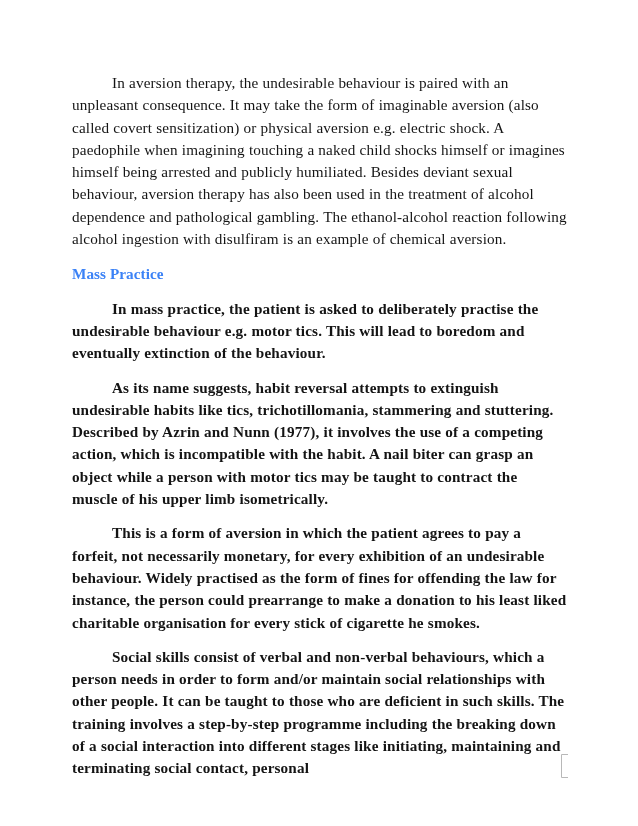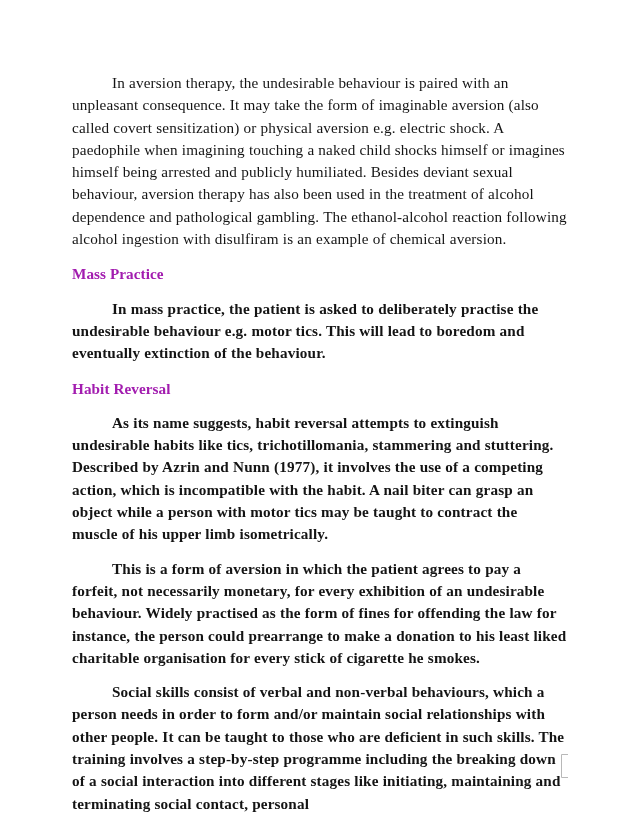--- a/index.html
+++ b/index.html
@@ -31,21 +31,21 @@
     color: #141414;
     letter-spacing: 0.01em;
     word-spacing: 0.01em;
   }
   .heading {
     margin: 0;
     font-size: 15.2px;
     line-height: 22.3px;
     font-weight: bold;
     text-indent: 0;
-    color: #a21caf;
+    color: #3b82f6;
     letter-spacing: 0.005em;
   }
   .gap-before-heading { margin-top: 13px; }
   .gap-after-heading  { margin-top: 12px; font-weight: bold; }
 
   
   .page-badge {
     position: absolute;
     left: 561px;
     top: 754px;
@@ -80,21 +80,20 @@
 <div class="page">
 
   <div class="content">
 
     <p class="para">In aversion therapy, the undesirable behaviour is paired with an unpleasant consequence. It may take the form of imaginable aversion (also called covert sensitization) or physical aversion e.g. electric shock. A paedophile when imagining touching a naked child shocks himself or imagines himself being arrested and publicly humiliated. Besides deviant sexual behaviour, aversion therapy has also been used in the treatment of alcohol dependence and pathological gambling. The ethanol-alcohol reaction following alcohol ingestion with disulfiram is an example of chemical aversion.</p>
 
     <p class="heading gap-before-heading">Mass Practice</p>
 
     <p class="para gap-after-heading">In mass practice, the patient is asked to deliberately practise the undesirable behaviour e.g. motor tics. This will lead to boredom and eventually extinction of the behaviour.</p>
 
-    <p class="heading gap-before-heading">Habit Reversal</p>
 
     <p class="para gap-after-heading">As its name suggests, habit reversal attempts to extinguish undesirable habits like tics, trichotillomania, stammering and stuttering. Described by Azrin and Nunn (1977), it involves the use of a competing action, which is incompatible with the habit. A nail biter can grasp an object while a person with motor tics may be taught to contract the muscle of his upper limb isometrically.</p>
 
 
     <p class="para gap-after-heading">This is a form of aversion in which the patient agrees to pay a forfeit, not necessarily monetary, for every exhibition of an undesirable behaviour. Widely practised as the form of fines for offending the law for instance, the person could prearrange to make a donation to his least liked charitable organisation for every stick of cigarette he smokes.</p>
 
 
     <p class="para gap-after-heading">Social skills consist of verbal and non-verbal behaviours, which a person needs in order to form and/or maintain social relationships with other people. It can be taught to those who are deficient in such skills. The training involves a step-by-step programme including the breaking down of a social interaction into different stages like initiating, maintaining and terminating social contact, personal</p>
 
   </div>

